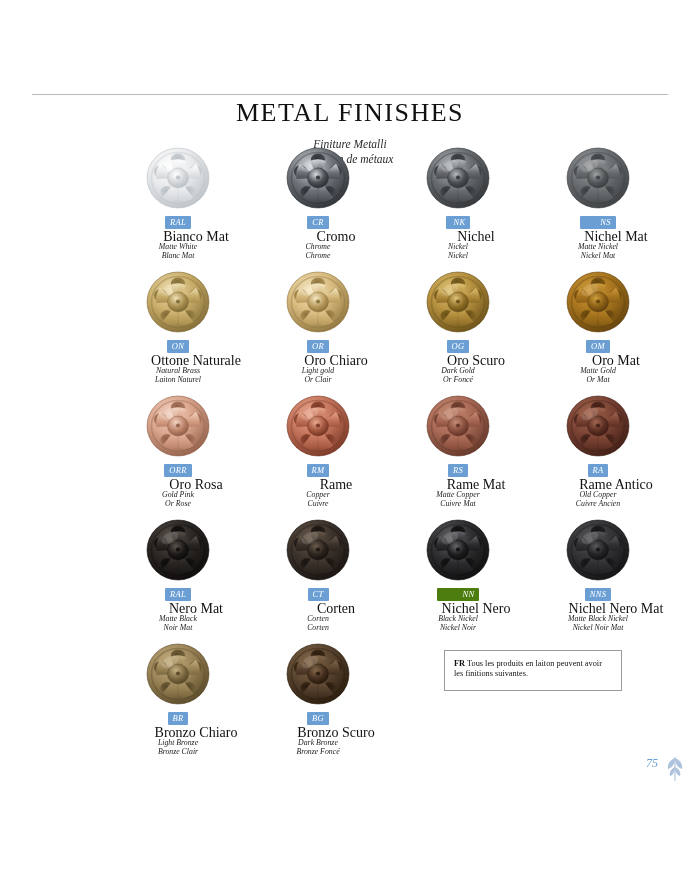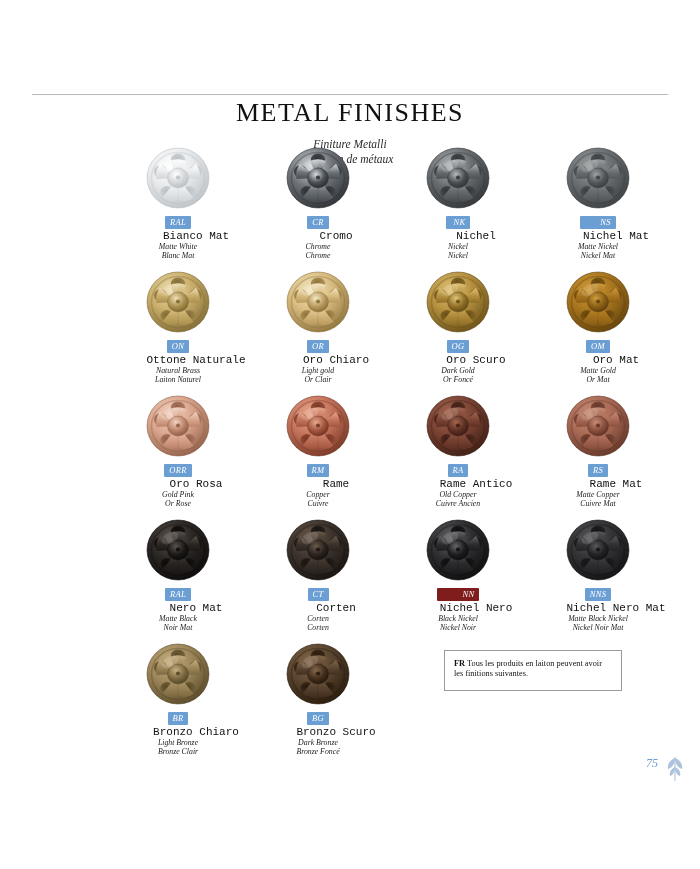--- a/index.html
+++ b/index.html
@@ -94,22 +94,22 @@
     border-radius: 1px;
     letter-spacing: 0.3px;
     line-height: 11px;
   }
   .names {
     margin-top: 3px;
     text-align: center;
     line-height: 9.6px;
   }
   .name-it {
-    font-size: 11px;
-    font-family: Liberation Mono, monospace;
+    font-size: 14px;
+    font-family: Liberation Serif, serif;
     color: #111;
     display: block;
     margin-left: 36px;
   }
   .name-en, .name-fr {
     font-size: 7.8px;
     font-family: "Liberation Serif", serif;
     font-style: italic;
     color: #222;
     display: block;
@@ -716,20 +716,74 @@
       <div class="names">
         <span class="name-it">Rame</span>
         <span class="name-en">Copper</span>
         <span class="name-fr">Cuivre</span>
       </div>
     </div>
     <div class="cell">
       <div class="knob-wrap">
   <svg class="knob" width="68" height="66" viewBox="0 0 68 66">
     <defs>
+      <radialGradient id="bodyg10" cx="38%" cy="30%" r="78%">
+        <stop offset="0%" stop-color="#c68d75"></stop>
+        <stop offset="45%" stop-color="#a96a56"></stop>
+        <stop offset="100%" stop-color="#5f3326"></stop>
+      </radialGradient>
+      <radialGradient id="hubg10" cx="40%" cy="32%" r="70%">
+        <stop offset="0%" stop-color="#c68d75"></stop>
+        <stop offset="60%" stop-color="#8a4f3d"></stop>
+        <stop offset="100%" stop-color="#5f3326"></stop>
+      </radialGradient>
+      <linearGradient id="spg10" x1="0" y1="0" x2="0" y2="1">
+        <stop offset="0%" stop-color="#c68d75"></stop>
+        <stop offset="55%" stop-color="#a96a56"></stop>
+        <stop offset="100%" stop-color="#8a4f3d"></stop>
+      </linearGradient>
+      <radialGradient id="holeg10" cx="45%" cy="40%" r="75%">
+        <stop offset="0%" stop-color="#5f3326"></stop>
+        <stop offset="100%" stop-color="#8a4f3d"></stop>
+      </radialGradient>
+    </defs>
+    <ellipse cx="34" cy="33" rx="31" ry="30" fill="url(#bodyg10)"></ellipse>
+    <ellipse cx="34" cy="33" rx="31" ry="30" fill="none" stroke="#5f3326" stroke-opacity="0.55" stroke-width="1"></ellipse>
+    <ellipse cx="34" cy="33" rx="26.5" ry="25.5" fill="none" stroke="#5f3326" stroke-opacity="0.35" stroke-width="1.6"></ellipse>
+    <g>
+      <ellipse cx="34" cy="14.5" rx="7.2" ry="6" fill="url(#holeg10)" opacity="0.95"></ellipse>
+      <ellipse cx="51.5" cy="26.5" rx="6.6" ry="6.2" fill="url(#holeg10)" opacity="0.95"></ellipse>
+      <ellipse cx="45" cy="47" rx="6.6" ry="6" fill="url(#holeg10)" opacity="0.95"></ellipse>
+      <ellipse cx="23" cy="47" rx="6.6" ry="6" fill="url(#holeg10)" opacity="0.95"></ellipse>
+      <ellipse cx="16.5" cy="26.5" rx="6.6" ry="6.2" fill="url(#holeg10)" opacity="0.95"></ellipse>
+    </g>
+    <g fill="url(#spg10)" opacity="0.98">
+      <path d="M34 33 L26 16 Q34 12.5 42 16 Z"></path>
+      <path d="M34 33 L52 19 Q57 26 55.5 34 Z"></path>
+      <path d="M34 33 L49.5 53 Q42 58 35 55 Z"></path>
+      <path d="M34 33 L33 55 Q25 58 19 52 Z"></path>
+      <path d="M34 33 L12.5 34 Q11 25 16 19 Z"></path>
+    </g>
+    <ellipse cx="34" cy="33" rx="10.5" ry="10" fill="url(#hubg10)"></ellipse>
+    <ellipse cx="34" cy="33" rx="10.5" ry="10" fill="none" stroke="#5f3326" stroke-opacity="0.5" stroke-width="0.9"></ellipse>
+    <ellipse cx="34" cy="32.5" rx="2.1" ry="2" fill="#5f3326" opacity="0.85"></ellipse>
+    <ellipse cx="26" cy="21" rx="9" ry="5.5" fill="#ffffff" opacity="0.13" transform="rotate(-28 26 21)"></ellipse>
+  </svg>
+        </div>
+      <div class="code-badge" style="background: rgb(107, 159, 212);">RS</div>
+      <div class="names">
+        <span class="name-it">Rame Mat</span>
+        <span class="name-en">Matte Copper</span>
+        <span class="name-fr">Cuivre Mat</span>
+      </div>
+    </div>
+    <div class="cell">
+      <div class="knob-wrap">
+  <svg class="knob" width="68" height="66" viewBox="0 0 68 66">
+    <defs>
       <radialGradient id="bodyg11" cx="38%" cy="30%" r="78%">
         <stop offset="0%" stop-color="#a3664f"></stop>
         <stop offset="45%" stop-color="#7b4434"></stop>
         <stop offset="100%" stop-color="#3c1c14"></stop>
       </radialGradient>
       <radialGradient id="hubg11" cx="40%" cy="32%" r="70%">
         <stop offset="0%" stop-color="#a3664f"></stop>
         <stop offset="60%" stop-color="#5e3024"></stop>
         <stop offset="100%" stop-color="#3c1c14"></stop>
       </radialGradient>
@@ -766,74 +820,20 @@
     <ellipse cx="26" cy="21" rx="9" ry="5.5" fill="#ffffff" opacity="0.13" transform="rotate(-28 26 21)"></ellipse>
   </svg>
         </div>
       <div class="code-badge" style="background: rgb(107, 159, 212);">RA</div>
       <div class="names">
         <span class="name-it">Rame Antico</span>
         <span class="name-en">Old Copper</span>
         <span class="name-fr">Cuivre Ancien</span>
       </div>
     </div>
-    <div class="cell">
-      <div class="knob-wrap">
-  <svg class="knob" width="68" height="66" viewBox="0 0 68 66">
-    <defs>
-      <radialGradient id="bodyg10" cx="38%" cy="30%" r="78%">
-        <stop offset="0%" stop-color="#c68d75"></stop>
-        <stop offset="45%" stop-color="#a96a56"></stop>
-        <stop offset="100%" stop-color="#5f3326"></stop>
-      </radialGradient>
-      <radialGradient id="hubg10" cx="40%" cy="32%" r="70%">
-        <stop offset="0%" stop-color="#c68d75"></stop>
-        <stop offset="60%" stop-color="#8a4f3d"></stop>
-        <stop offset="100%" stop-color="#5f3326"></stop>
-      </radialGradient>
-      <linearGradient id="spg10" x1="0" y1="0" x2="0" y2="1">
-        <stop offset="0%" stop-color="#c68d75"></stop>
-        <stop offset="55%" stop-color="#a96a56"></stop>
-        <stop offset="100%" stop-color="#8a4f3d"></stop>
-      </linearGradient>
-      <radialGradient id="holeg10" cx="45%" cy="40%" r="75%">
-        <stop offset="0%" stop-color="#5f3326"></stop>
-        <stop offset="100%" stop-color="#8a4f3d"></stop>
-      </radialGradient>
-    </defs>
-    <ellipse cx="34" cy="33" rx="31" ry="30" fill="url(#bodyg10)"></ellipse>
-    <ellipse cx="34" cy="33" rx="31" ry="30" fill="none" stroke="#5f3326" stroke-opacity="0.55" stroke-width="1"></ellipse>
-    <ellipse cx="34" cy="33" rx="26.5" ry="25.5" fill="none" stroke="#5f3326" stroke-opacity="0.35" stroke-width="1.6"></ellipse>
-    <g>
-      <ellipse cx="34" cy="14.5" rx="7.2" ry="6" fill="url(#holeg10)" opacity="0.95"></ellipse>
-      <ellipse cx="51.5" cy="26.5" rx="6.6" ry="6.2" fill="url(#holeg10)" opacity="0.95"></ellipse>
-      <ellipse cx="45" cy="47" rx="6.6" ry="6" fill="url(#holeg10)" opacity="0.95"></ellipse>
-      <ellipse cx="23" cy="47" rx="6.6" ry="6" fill="url(#holeg10)" opacity="0.95"></ellipse>
-      <ellipse cx="16.5" cy="26.5" rx="6.6" ry="6.2" fill="url(#holeg10)" opacity="0.95"></ellipse>
-    </g>
-    <g fill="url(#spg10)" opacity="0.98">
-      <path d="M34 33 L26 16 Q34 12.5 42 16 Z"></path>
-      <path d="M34 33 L52 19 Q57 26 55.5 34 Z"></path>
-      <path d="M34 33 L49.5 53 Q42 58 35 55 Z"></path>
-      <path d="M34 33 L33 55 Q25 58 19 52 Z"></path>
-      <path d="M34 33 L12.5 34 Q11 25 16 19 Z"></path>
-    </g>
-    <ellipse cx="34" cy="33" rx="10.5" ry="10" fill="url(#hubg10)"></ellipse>
-    <ellipse cx="34" cy="33" rx="10.5" ry="10" fill="none" stroke="#5f3326" stroke-opacity="0.5" stroke-width="0.9"></ellipse>
-    <ellipse cx="34" cy="32.5" rx="2.1" ry="2" fill="#5f3326" opacity="0.85"></ellipse>
-    <ellipse cx="26" cy="21" rx="9" ry="5.5" fill="#ffffff" opacity="0.13" transform="rotate(-28 26 21)"></ellipse>
-  </svg>
-        </div>
-      <div class="code-badge" style="background: rgb(107, 159, 212);">RS</div>
-      <div class="names">
-        <span class="name-it">Rame Mat</span>
-        <span class="name-en">Matte Copper</span>
-        <span class="name-fr">Cuivre Mat</span>
-      </div>
-    </div>
     </div>
     <div class="row">
     <div class="cell">
       <div class="knob-wrap">
   <svg class="knob" width="68" height="66" viewBox="0 0 68 66">
     <defs>
       <radialGradient id="bodyg12" cx="38%" cy="30%" r="78%">
         <stop offset="0%" stop-color="#5a524c"></stop>
         <stop offset="45%" stop-color="#2b2724"></stop>
         <stop offset="100%" stop-color="#0c0a09"></stop>
@@ -977,21 +977,21 @@
       <path d="M34 33 L49.5 53 Q42 58 35 55 Z"></path>
       <path d="M34 33 L33 55 Q25 58 19 52 Z"></path>
       <path d="M34 33 L12.5 34 Q11 25 16 19 Z"></path>
     </g>
     <ellipse cx="34" cy="33" rx="10.5" ry="10" fill="url(#hubg14)"></ellipse>
     <ellipse cx="34" cy="33" rx="10.5" ry="10" fill="none" stroke="#0d0d0e" stroke-opacity="0.5" stroke-width="0.9"></ellipse>
     <ellipse cx="34" cy="32.5" rx="2.1" ry="2" fill="#0d0d0e" opacity="0.85"></ellipse>
     <ellipse cx="26" cy="21" rx="9" ry="5.5" fill="#ffffff" opacity="0.13" transform="rotate(-28 26 21)"></ellipse>
   </svg>
         </div>
-      <div class="code-badge" style="background: #7f1d1d; padding-left: 26px;">NN</div>
+      <div class="code-badge" style="background: #4d7c0f; padding-left: 26px;">NN</div>
       <div class="names">
         <span class="name-it">Nichel Nero</span>
         <span class="name-en">Black Nickel</span>
         <span class="name-fr">Nickel Noir</span>
       </div>
     </div>
     <div class="cell">
       <div class="knob-wrap">
   <svg class="knob" width="68" height="66" viewBox="0 0 68 66">
     <defs>

